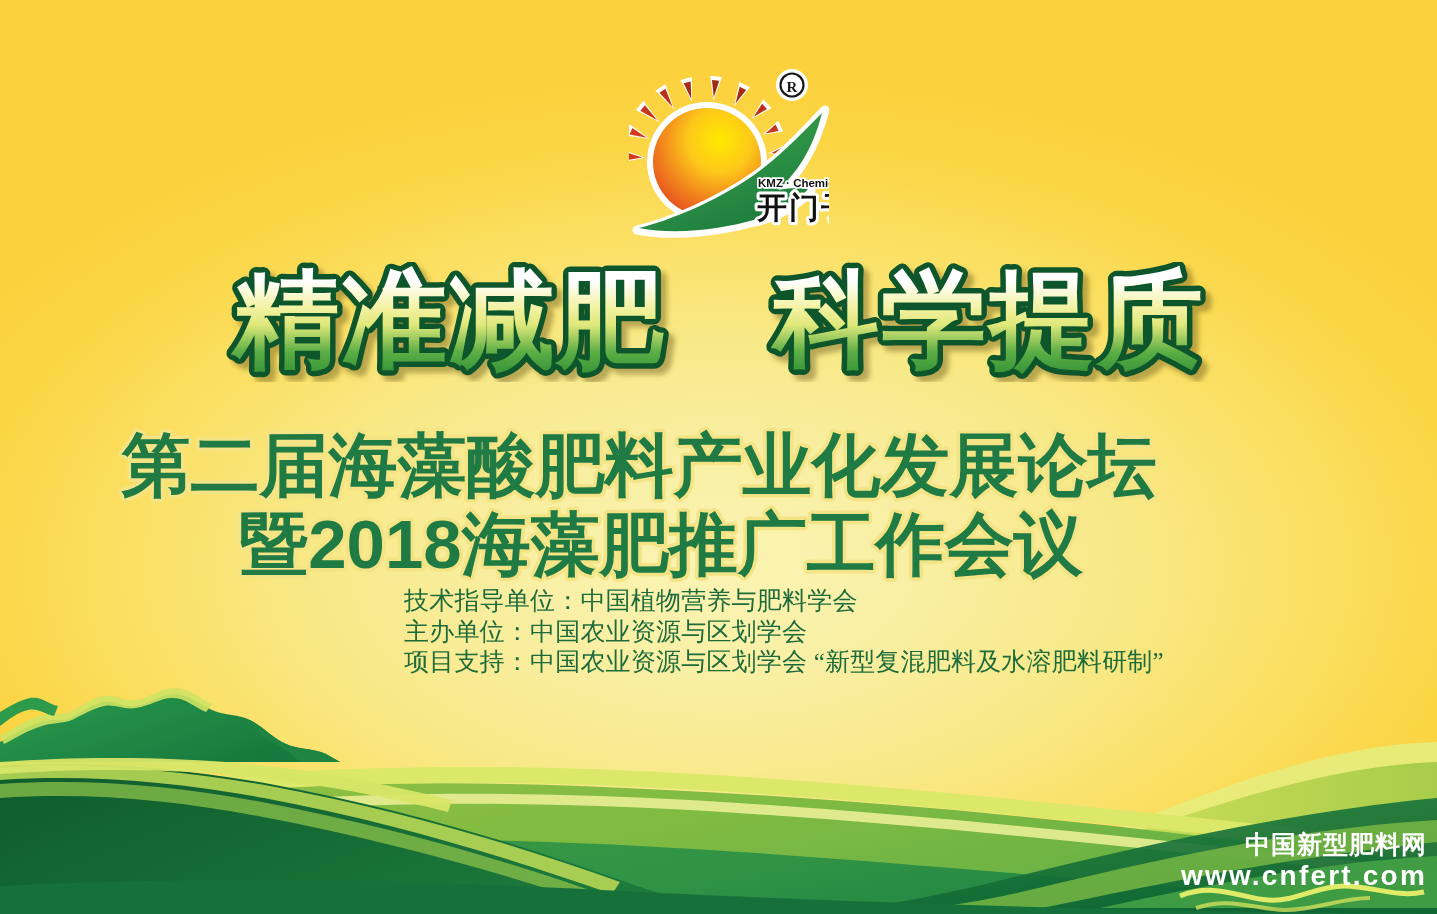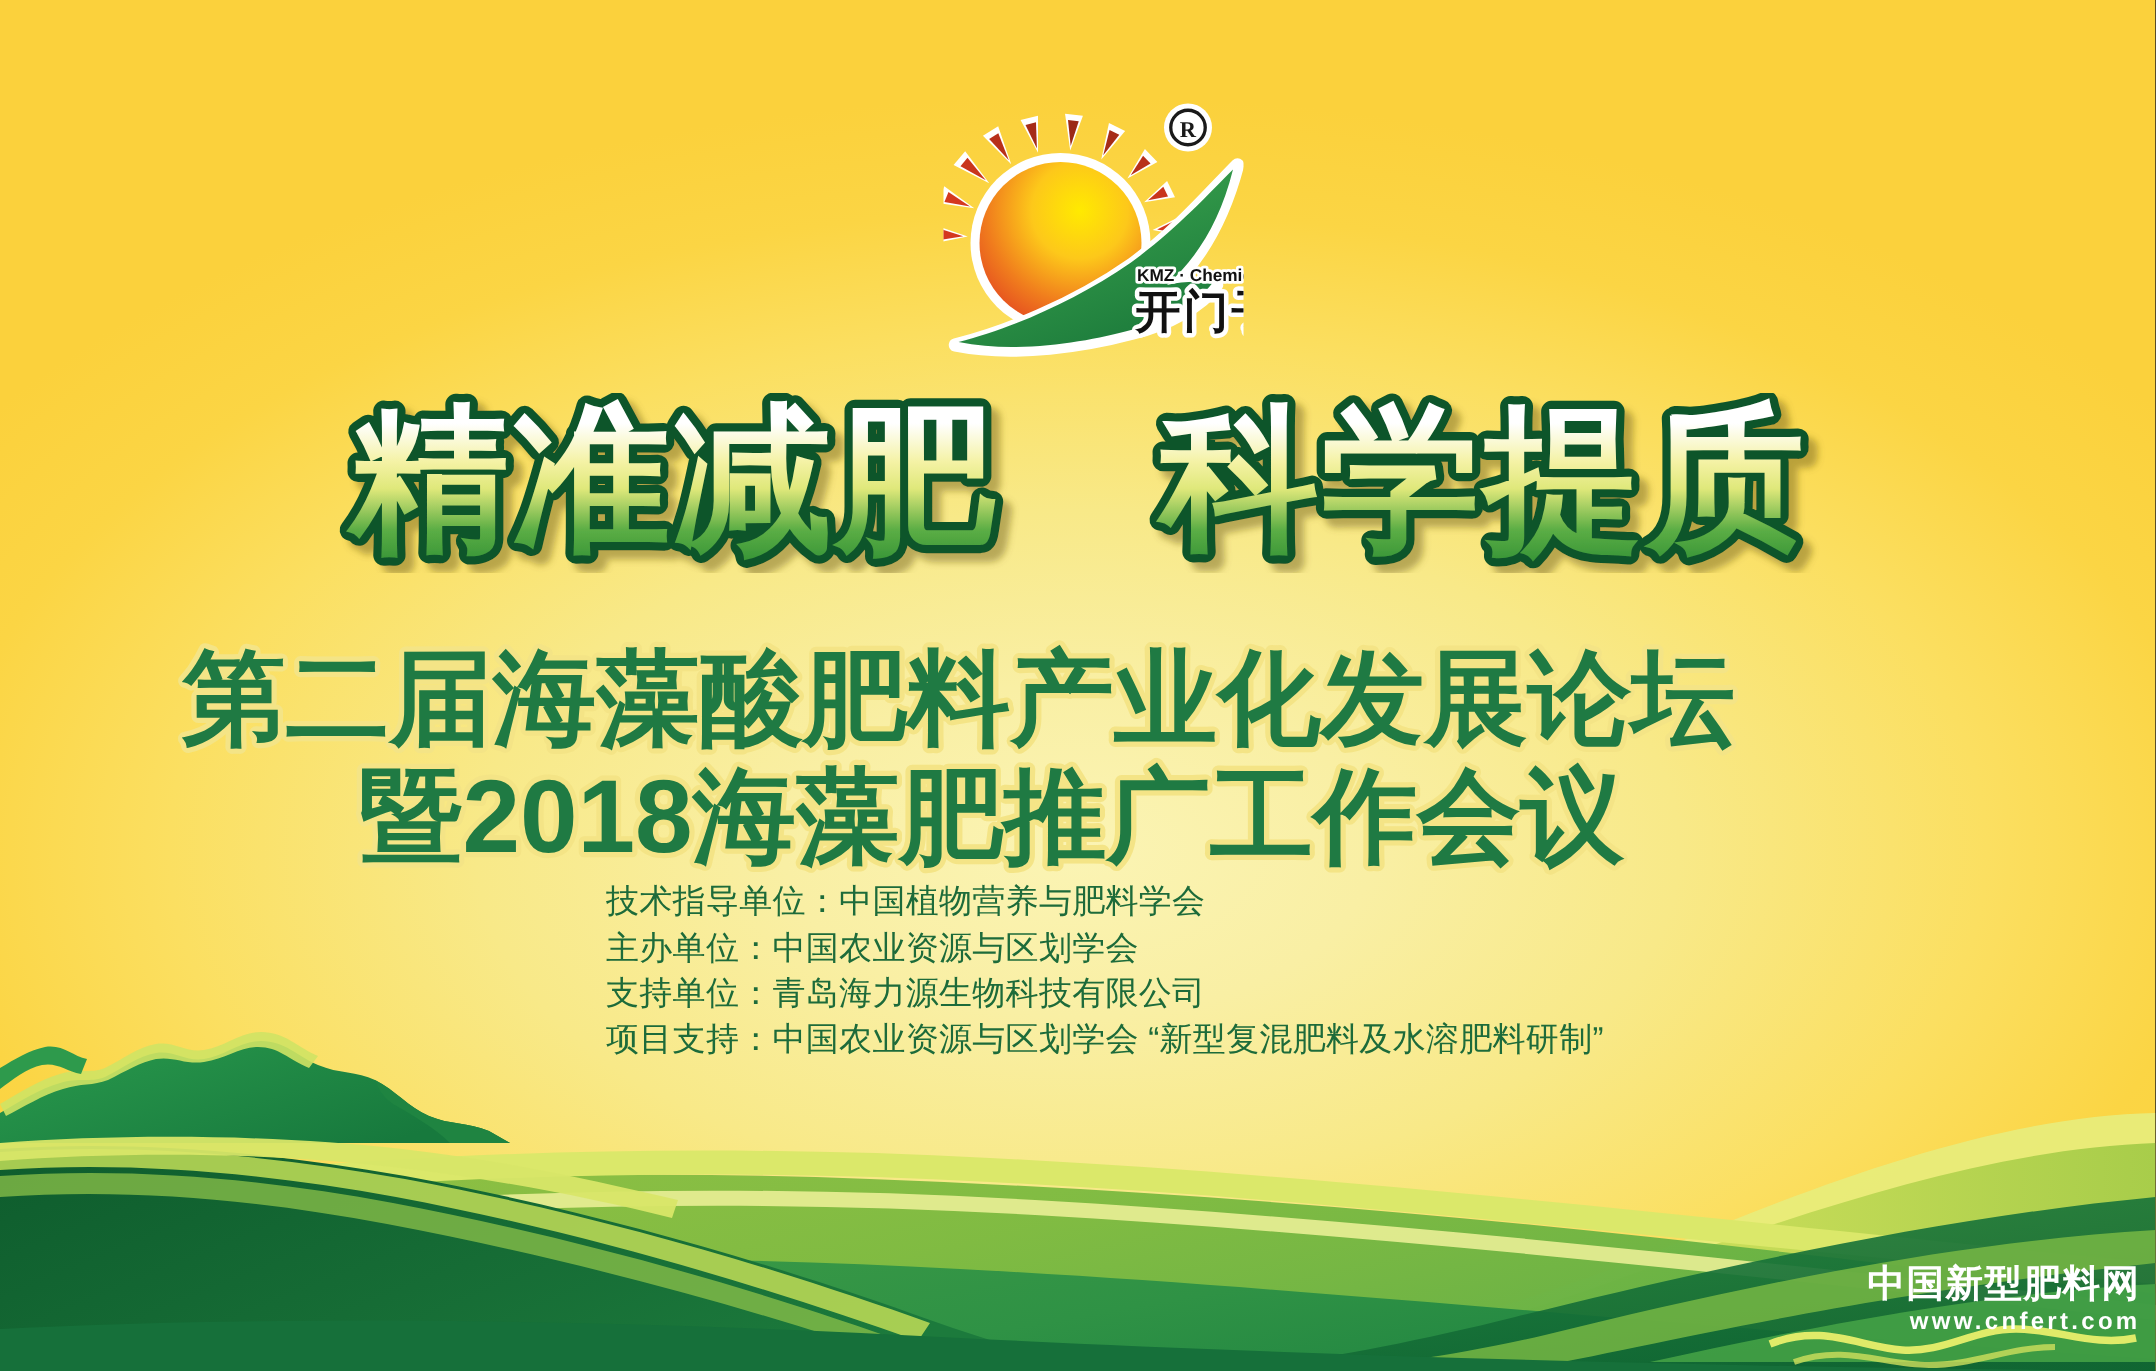--- a/index.html
+++ b/index.html
@@ -74,24 +74,24 @@
 
   
   #org-block {
     position: absolute;
     left: 404px;
     top: 586px;
     width: 800px;
   }
   .org-line {
     color: #1d6b3a;
-    font-size: 22px;
+    font-size: 25px;
     line-height: 30.5px;
     white-space: nowrap;
-    font-family: Liberation Sans, sans-serif;
+    font-family: Liberation Serif, serif;
     letter-spacing: 0.2px;
   }
 
   
   #watermark {
     position: absolute;
     right: 10px;
     bottom: 24px;
     text-align: right;
     line-height: 1;
@@ -99,21 +99,21 @@
   #wm-cn {
     color: #ffffff;
     font-size: 25px;
     font-weight: bold;
     letter-spacing: 1px;
     font-family: Liberation Serif, serif;
     display: block;
   }
   #wm-url {
     color: #ffffff;
-    font-size: 16px;
+    font-size: 28px;
     font-weight: bold;
     letter-spacing: 2.2px;
     font-family: "Liberation Sans", "DejaVu Sans", sans-serif;
     display: block;
     margin-top: 5px;
   }
 </style>
 </head>
 <body>
 
@@ -331,21 +331,20 @@
   <div class="subtitle-wrap" id="sub2-wrap">
     <svg id="sub2-svg" viewBox="0 0 920 82" xmlns="http://www.w3.org/2000/svg">
       <text x="460" y="63" text-anchor="middle" font-family="'Liberation Sans','DejaVu Sans',sans-serif" font-size="69" font-weight="bold" fill="none" stroke="#f4e486" stroke-width="7" stroke-linejoin="round">暨2018海藻肥推广工作会议</text>
       <text x="460" y="63" text-anchor="middle" font-family="'Liberation Sans','DejaVu Sans',sans-serif" font-size="69" font-weight="bold" fill="#1f7a43">暨2018海藻肥推广工作会议</text>
     </svg>
   </div>
 
   <div id="org-block">
     <div class="org-line">技术指导单位：中国植物营养与肥料学会</div>
     <div class="org-line">主办单位：中国农业资源与区划学会</div>
-    <div class="org-line">支持单位：青岛海力源生物科技有限公司</div>
     <div class="org-line">项目支持：中国农业资源与区划学会 “新型复混肥料及水溶肥料研制”</div>
   </div>
 
   <div id="watermark">
     <span id="wm-cn">中国新型肥料网</span>
     <span id="wm-url">www.cnfert.com</span>
   </div>
 
 </div>
 

